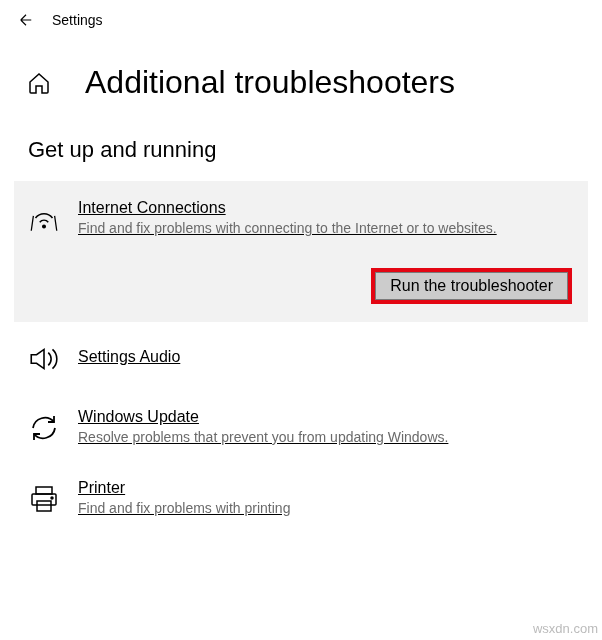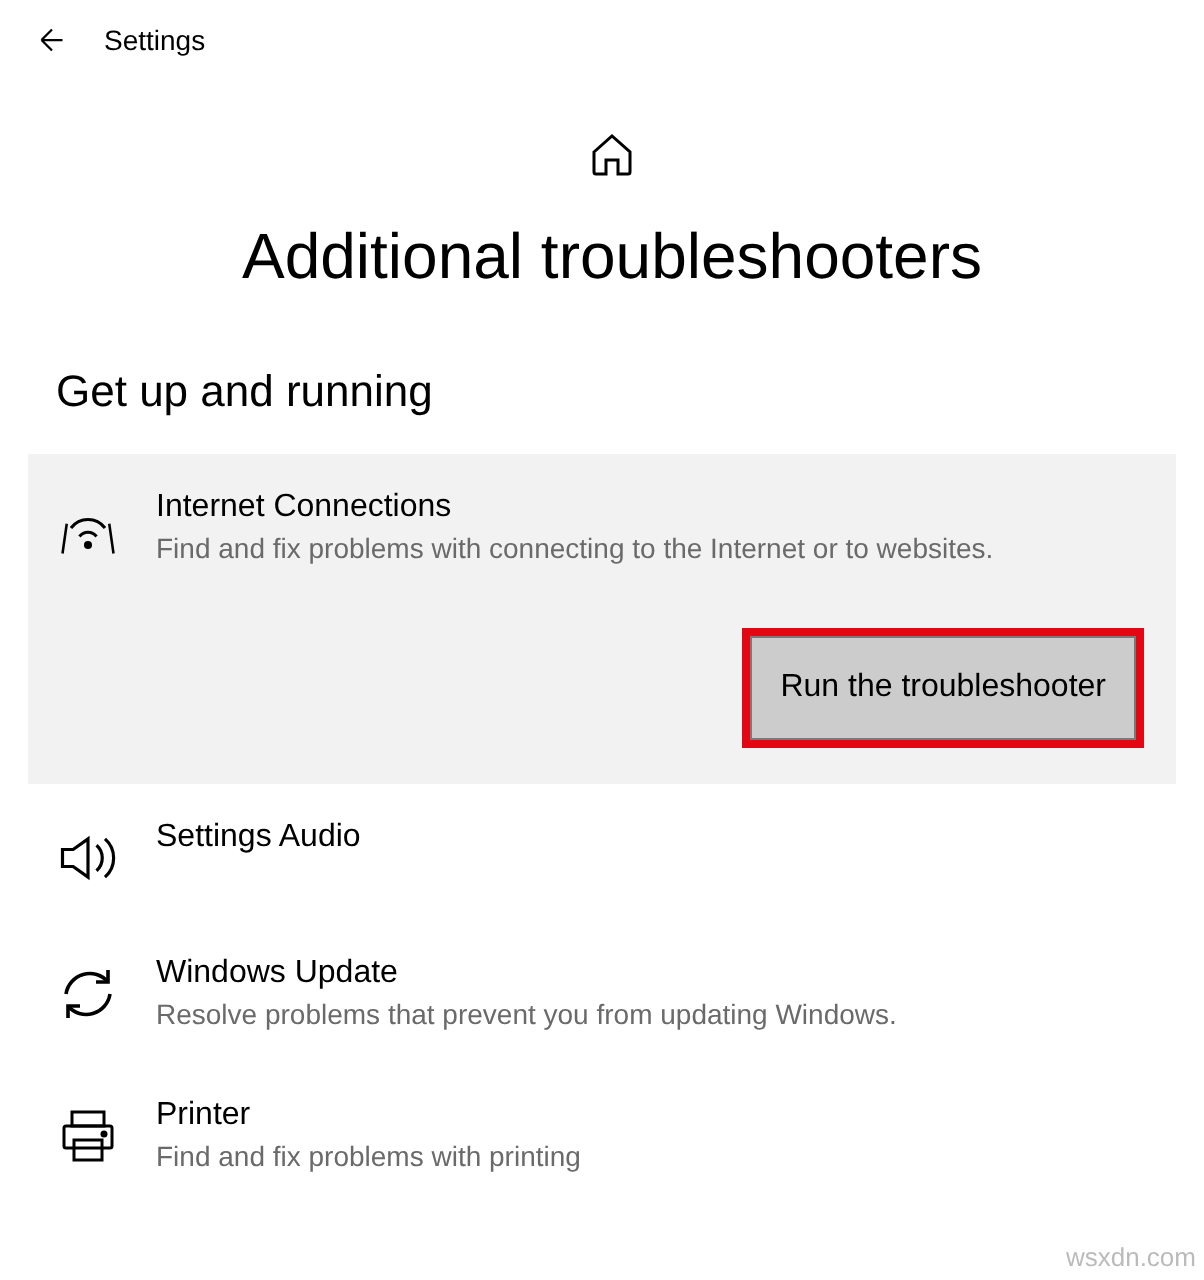--- a/index.html
+++ b/index.html
@@ -30,22 +30,21 @@
       cursor: pointer;
     }
     .app-title {
       font-size: 14px;
       color: #000;
     }
     .header {
       display: flex;
       align-items: center;
       padding: 24px 16px 8px 26px;
-      gap: 20px;
-      flex-direction: column;
+      gap: 33px;
     }
     .home-icon {
       width: 26px;
       height: 26px;
       display: flex;
       align-items: center;
       justify-content: center;
       cursor: pointer;
     }
     .page-title {
@@ -59,21 +58,22 @@
       padding: 28px 16px 18px 28px;
       color: #000;
     }
     .troubleshooter-list {
       padding: 0 14px;
     }
     .troubleshooter-item {
       display: flex;
       padding: 18px 12px 14px 12px;
       gap: 16px;
-      align-items: flex-start;
+      align-items: center;
+      text-decoration: underline;
     }
     .troubleshooter-item.selected {
       background: #f2f2f2;
       flex-direction: column;
       padding-bottom: 18px;
     }
     .item-row {
       display: flex;
       gap: 16px;
       align-items: flex-start;
@@ -109,21 +109,21 @@
       margin-top: 14px;
     }
     .run-highlight {
       border: 4px solid #e30613;
       display: inline-block;
     }
     .run-btn {
       background: #cccccc;
       border: 1px solid #7a7a7a;
       font-size: 16px;
-      padding: 16px 14px;
+      padding: 4px 14px;
       font-family: inherit;
       cursor: pointer;
       color: #000;
     }
     .watermark {
       position: absolute;
       right: 4px;
       bottom: 4px;
       font-size: 13px;
       color: #bbb;

